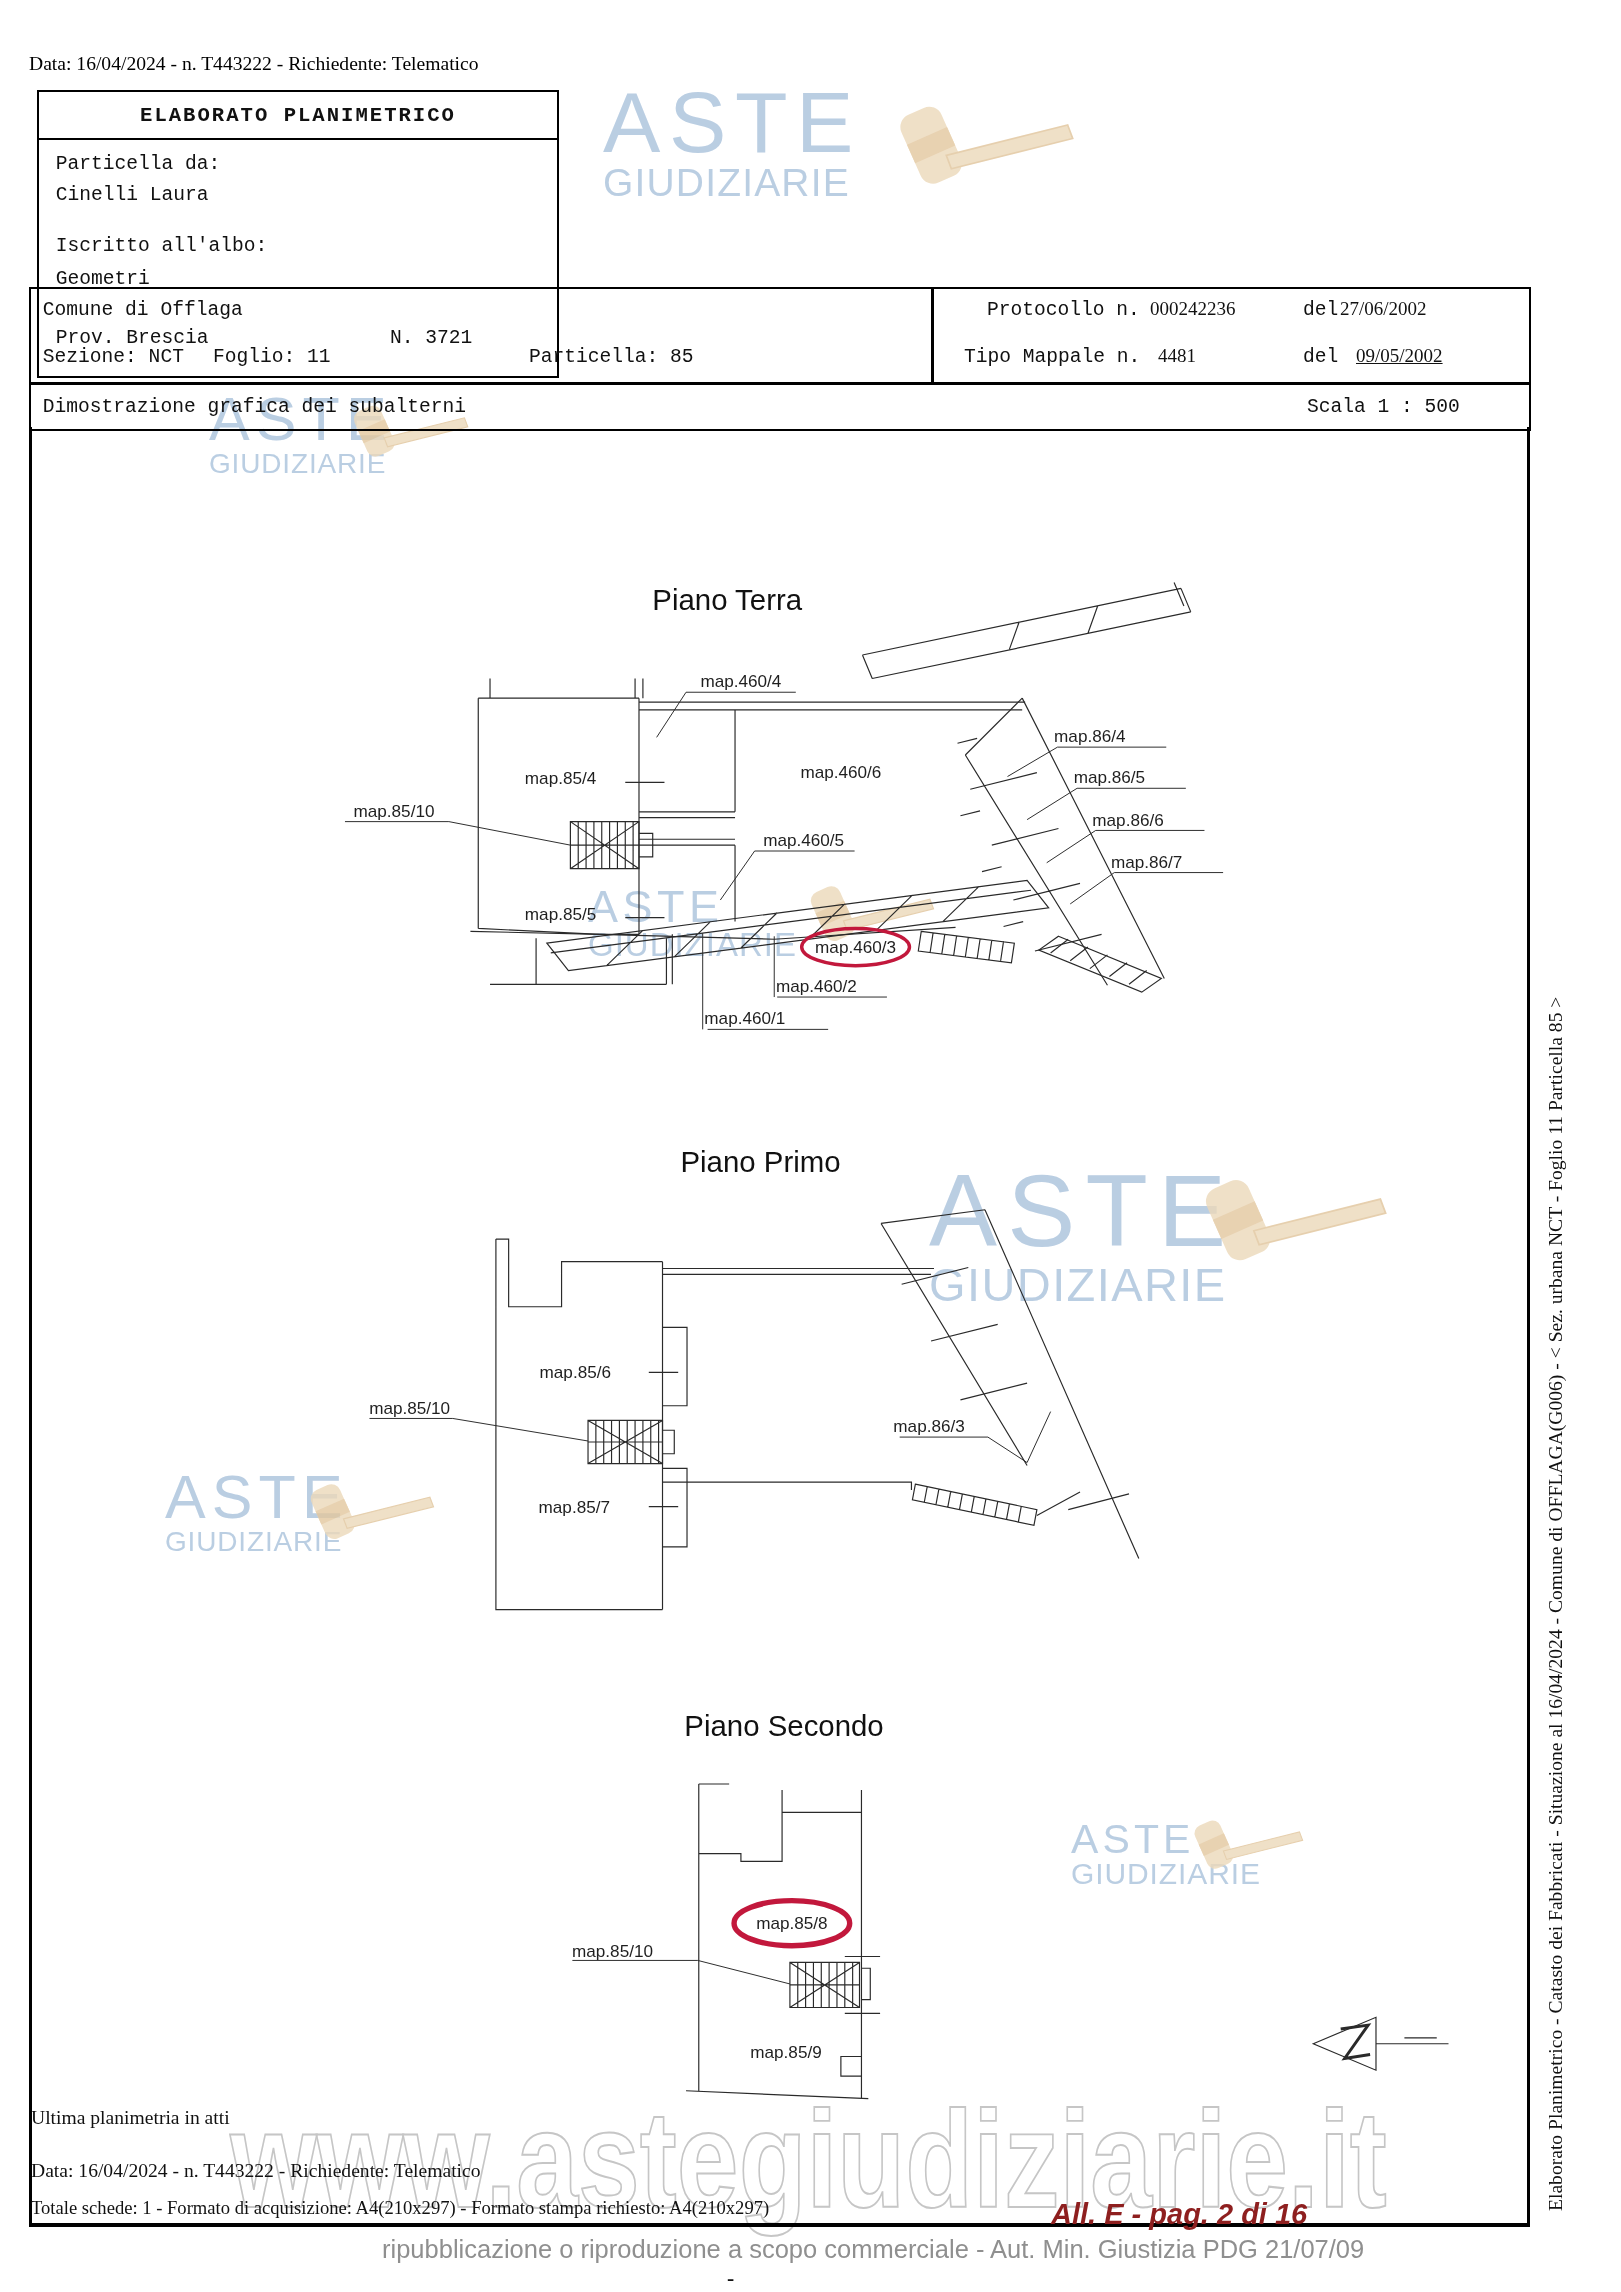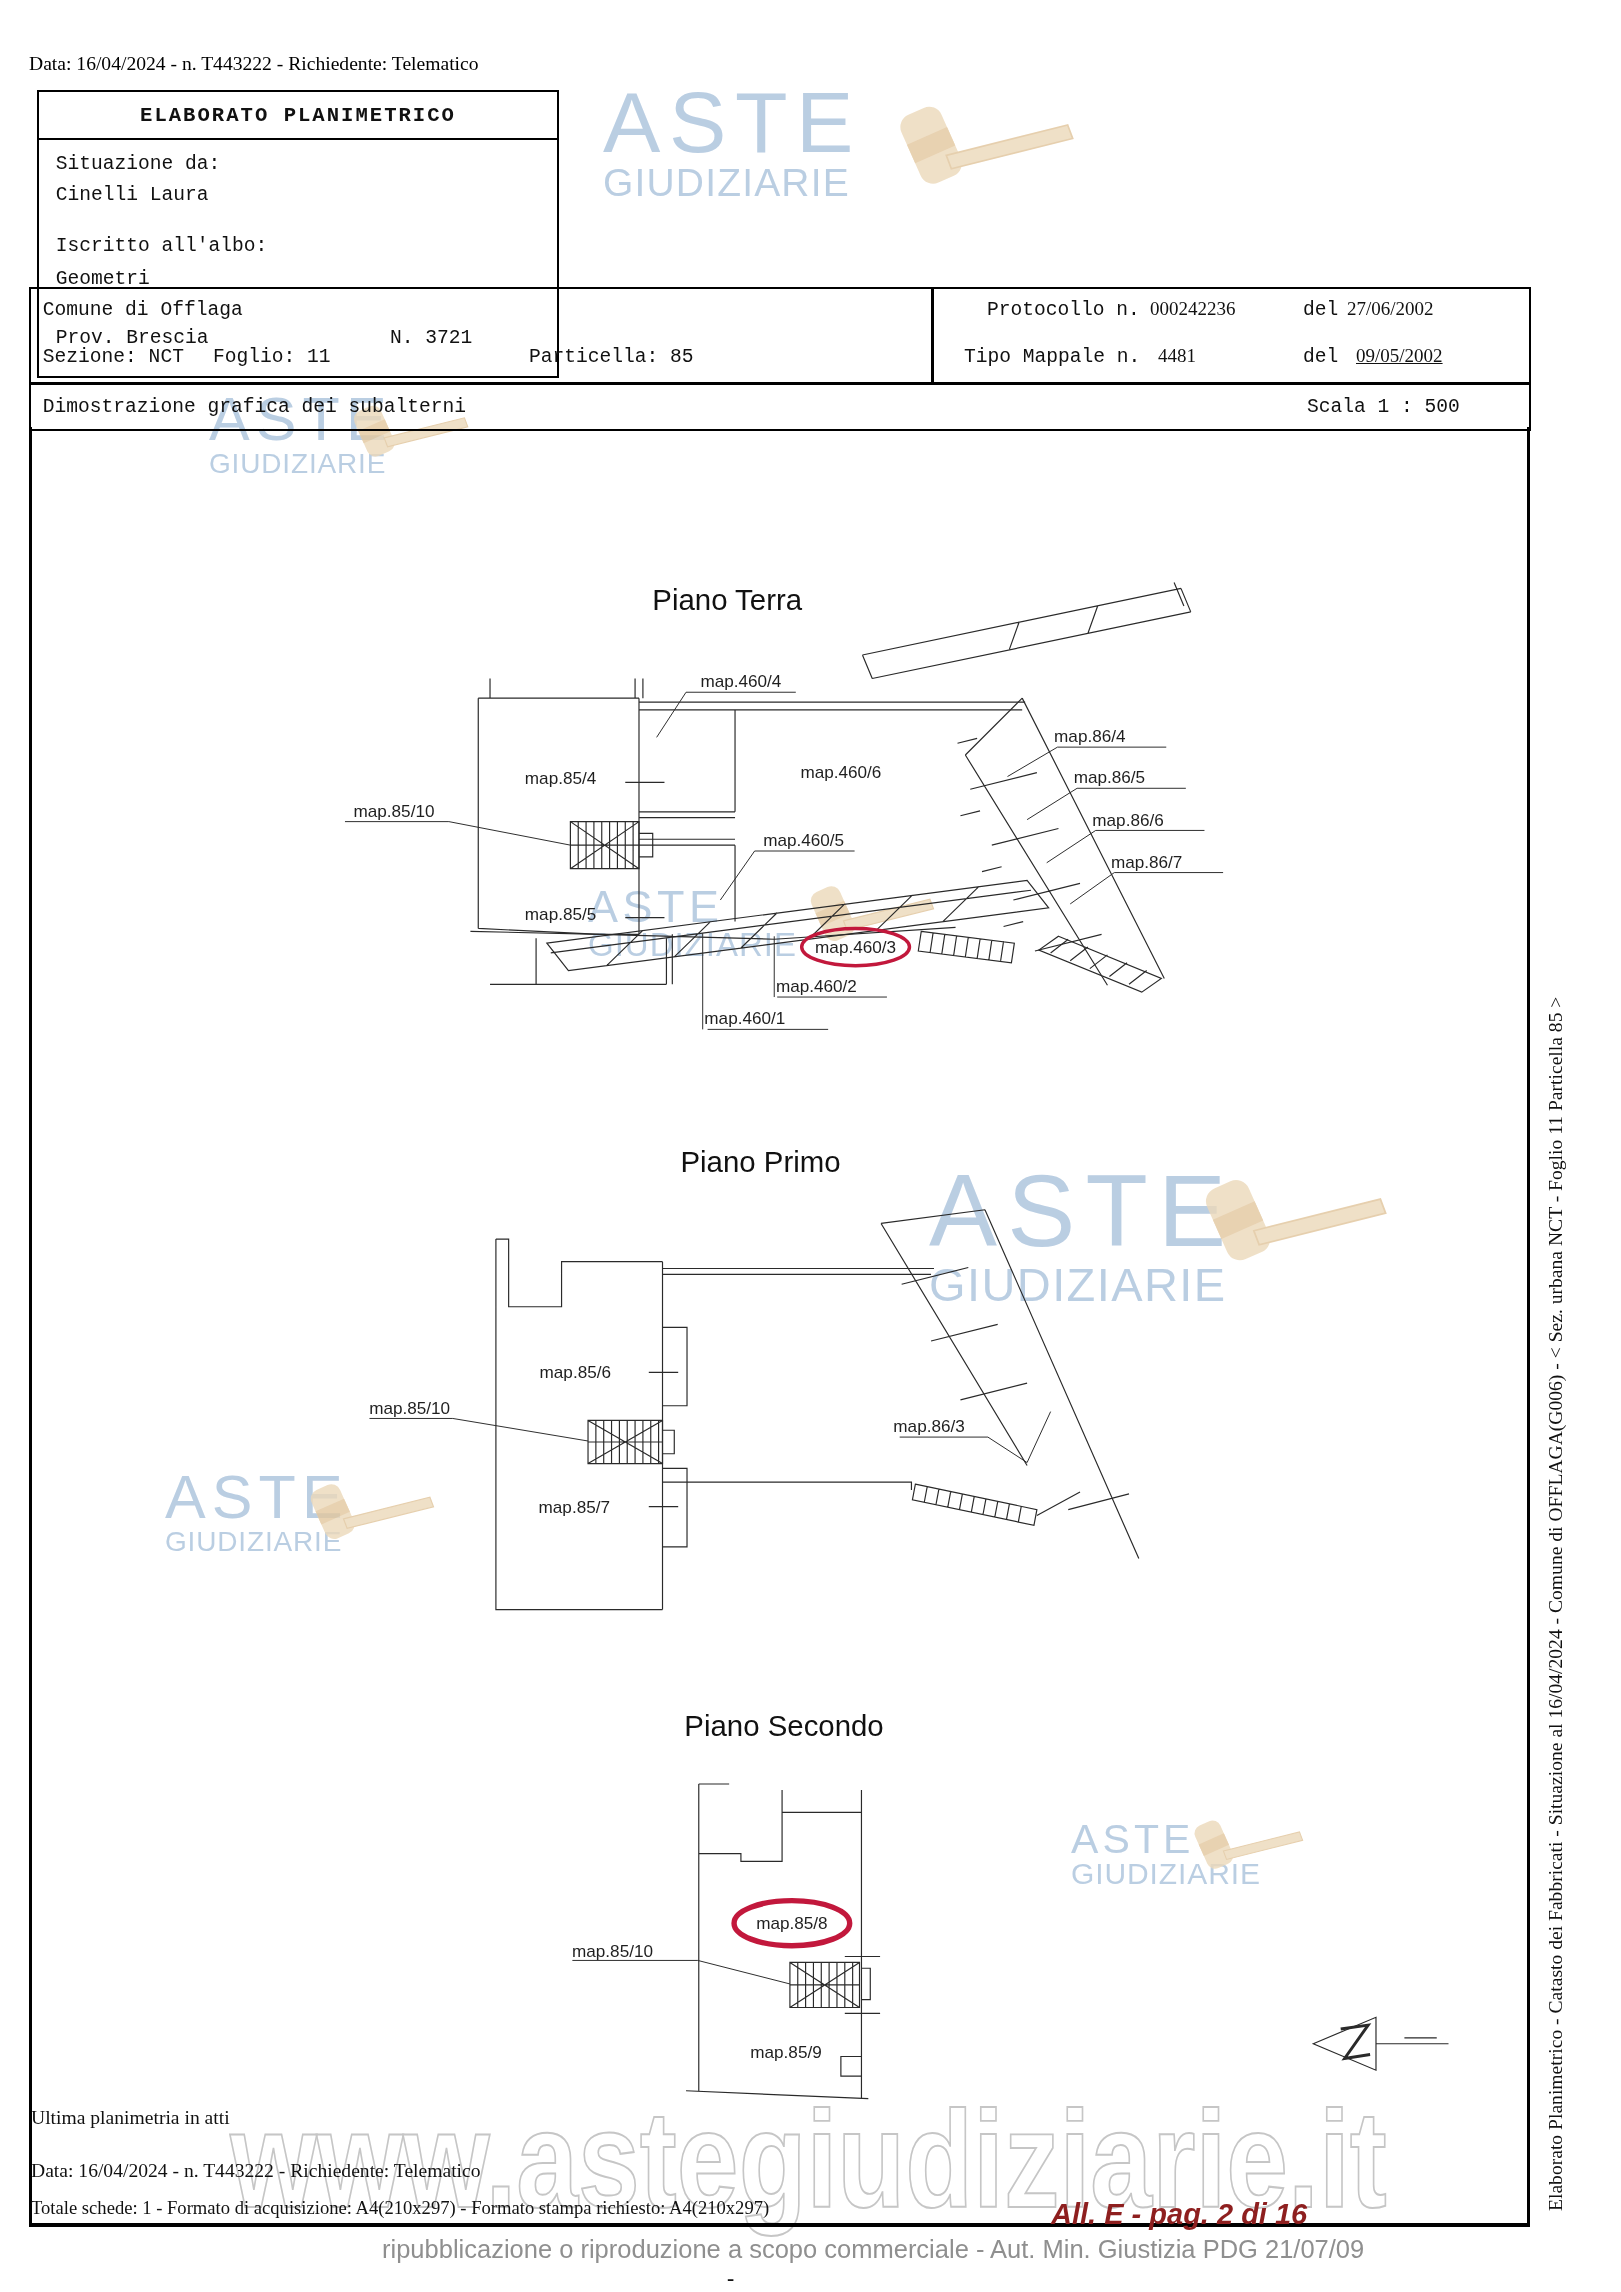--- a/index.html
+++ b/index.html
@@ -110,40 +110,40 @@
   <svg class="gavel" style="left:1181px;top:1815px;" width="127" height="74" viewBox="0 0 120 70">
     <rect x="18" y="6" width="26" height="44" rx="8" transform="rotate(-24 31 28)" fill="#ecd9ba"></rect>
     <rect x="18" y="22" width="26" height="12" transform="rotate(-24 31 28)" fill="#e3c79e"></rect>
     <path d="M40,34 L112,16 L115,24 L43,42 Z" fill="#ecd9ba" stroke="#e0c49a" stroke-width="1"></path>
   </svg>
 
   <div class="abs req-line">Data: 16/04/2024 - n. T443222 - Richiedente: Telematico</div>
 
   <div class="abs elab-box">
     <div class="elab-title">ELABORATO PLANIMETRICO</div>
-    <div class="fld" style="left:16.7px;top:61px;">Situazione da:</div>
+    <div class="fld" style="left:16.7px;top:61px;">Particella da:</div>
     <div class="fld" style="left:16.7px;top:92px;">Cinelli Laura</div>
     <div class="fld" style="left:16.7px;top:143px;">Iscritto all'albo:</div>
     <div class="fld" style="left:16.7px;top:176px;">Geometri</div>
     <div class="fld" style="left:16.7px;top:235px;">Prov. Brescia</div>
     <div class="fld" style="left:351px;top:235px;">N.  3721</div>
   </div>
 
 
   <div class="abs info-table">
     <div class="row-div"></div>
     <div class="col-div"></div>
     <div class="cell" style="left:11.8px;top:9.8px;">Comune di Offlaga</div>
     <div class="cell" style="left:11.8px;top:57px;">Sezione: NCT</div>
     <div class="cell" style="left:182px;top:57px;">Foglio: 11</div>
     <div class="cell" style="left:498px;top:57px;">Particella: 85</div>
     <div class="cell" style="left:956px;top:9.8px;">Protocollo n.</div>
     <div class="cell ser" style="left:1119px;top:8.8px;">000242236</div>
     <div class="cell" style="left:1272px;top:9.8px;">del</div>
-    <div class="cell ser" style="left:1309px;top:8.8px;margin-left:7px;">27/06/2002</div>
+    <div class="cell ser" style="left:1309px;top:8.8px;">27/06/2002</div>
     <div class="cell" style="left:933px;top:57px;">Tipo Mappale n.</div>
     <div class="cell ser" style="left:1127px;top:56px;">4481</div>
     <div class="cell" style="left:1272px;top:57px;">del</div>
     <div class="cell ser" style="left:1325px;top:56px;text-decoration:underline;">09/05/2002</div>
     <div class="cell" style="left:11.8px;top:107px;">Dimostrazione grafica dei subalterni</div>
     <div class="cell" style="left:1276px;top:107px;">Scala 1 : 500</div>
   </div>
 
   <div class="abs frame-l"></div>
   <div class="abs frame-r"></div>

